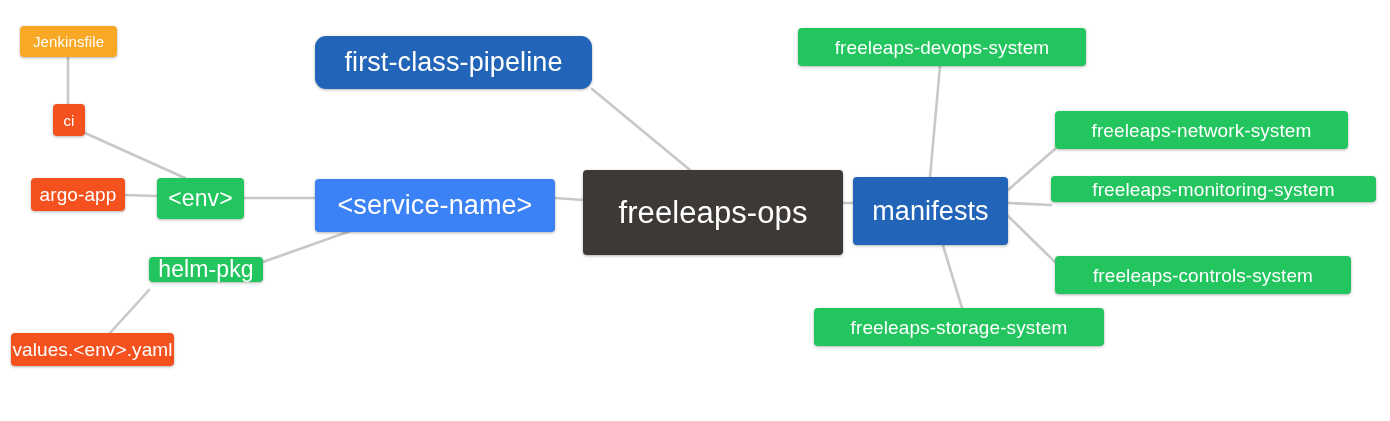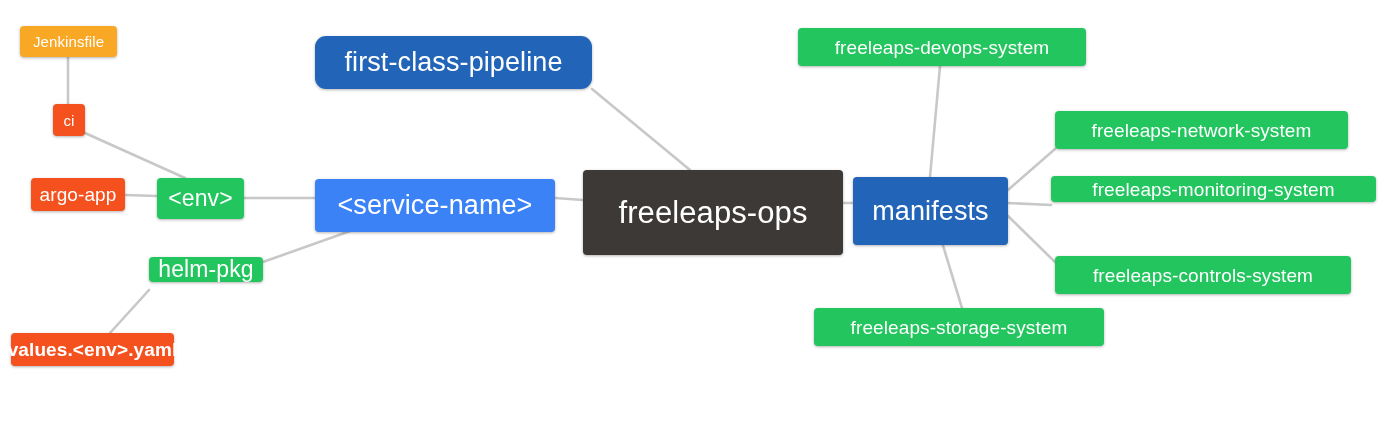--- a/index.html
+++ b/index.html
@@ -97,21 +97,21 @@
       </div>
       <div class="node size-tiny" style="left: 20px; top: 26px; width: 97px; height: 31px; background: rgb(249, 168, 37);">
         <span class="node-label">Jenkinsfile</span>
       </div>
       <div class="node size-tiny" style="left: 53px; top: 104px; width: 32px; height: 32px; background: rgb(244, 81, 30);">
         <span class="node-label">ci</span>
       </div>
       <div class="node size-small" style="left: 31px; top: 178px; width: 94px; height: 33px; background: rgb(244, 81, 30);">
         <span class="node-label">argo-app</span>
       </div>
-      <div class="node size-small" style="left: 11px; top: 333px; width: 163px; height: 33px; background: rgb(244, 81, 30); font-weight: bold;">
+      <div class="node size-small" style="left: 11px; top: 333px; width: 163px; height: 33px; background: rgb(244, 81, 30);">
         <span class="node-label">values.&lt;env&gt;.yaml</span>
       </div>
       <div class="node size-small" style="left: 798px; top: 28px; width: 288px; height: 38px; background: rgb(34, 197, 94);">
         <span class="node-label">freeleaps-devops-system</span>
       </div>
       <div class="node size-small" style="left: 1055px; top: 111px; width: 293px; height: 38px; background: rgb(34, 197, 94);">
         <span class="node-label">freeleaps-network-system</span>
       </div>
       <div class="node size-small" style="left: 1051px; top: 176px; width: 325px; height: 26px; background: rgb(34, 197, 94);">
         <span class="node-label">freeleaps-monitoring-system</span>

